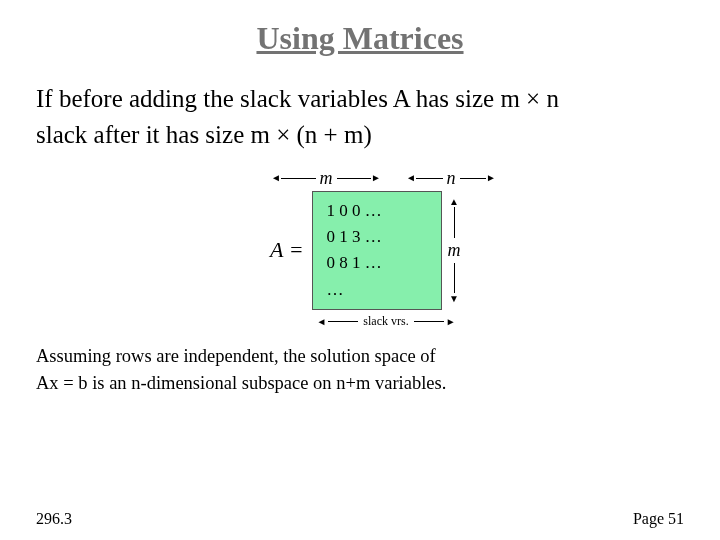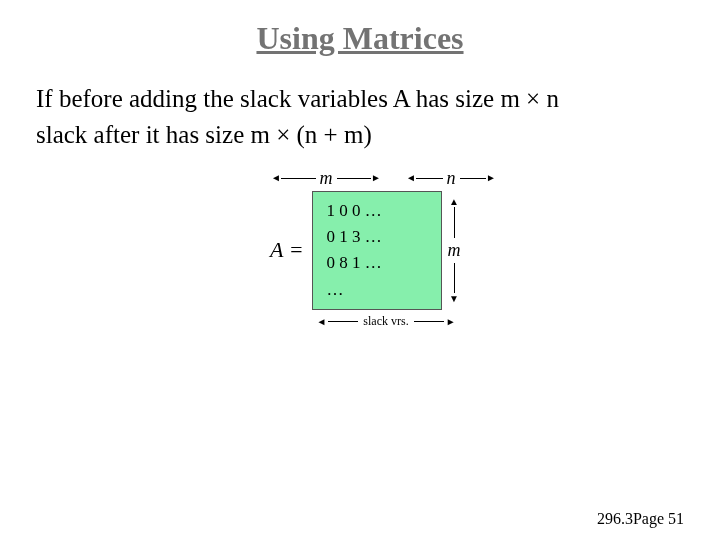--- a/index.html
+++ b/index.html
@@ -96,21 +96,21 @@
       padding-top: 8px;
       font-size: 16px;
       position: absolute;
       bottom: 12px;
       left: 36px;
       right: 36px;
     }
 
     .footer-center {
       flex: 1;
-      text-align: right;
+      text-align: left;
       margin-top: 48px;
     }
 
     .footer-right {
       text-align: right;
     }
 
     
     .h-arrow {
       display: flex;
@@ -190,19 +190,23 @@
     <div class="slack-label">
       <span style="font-size:10px;">◄</span>
       <div style="width:30px; height:1px; background:#000;"></div>
       <span style="font-size:12px; padding:0 3px;">slack vrs.</span>
       <div style="width:30px; height:1px; background:#000;"></div>
       <span style="font-size:10px;">►</span>
     </div>
 
   </div>
 
+  <div class="bottom-paragraph">
+    <div>Assuming rows are independent, the solution space of</div>
+    <div>Ax = b is an n-dimensional subspace on n+m variables.</div>
+  </div>
 
 </div>
 
 <div class="footer">
   <div class="footer-center">296.3</div>
   <div class="footer-right">Page 51</div>
 </div>
 
 </body></html>

